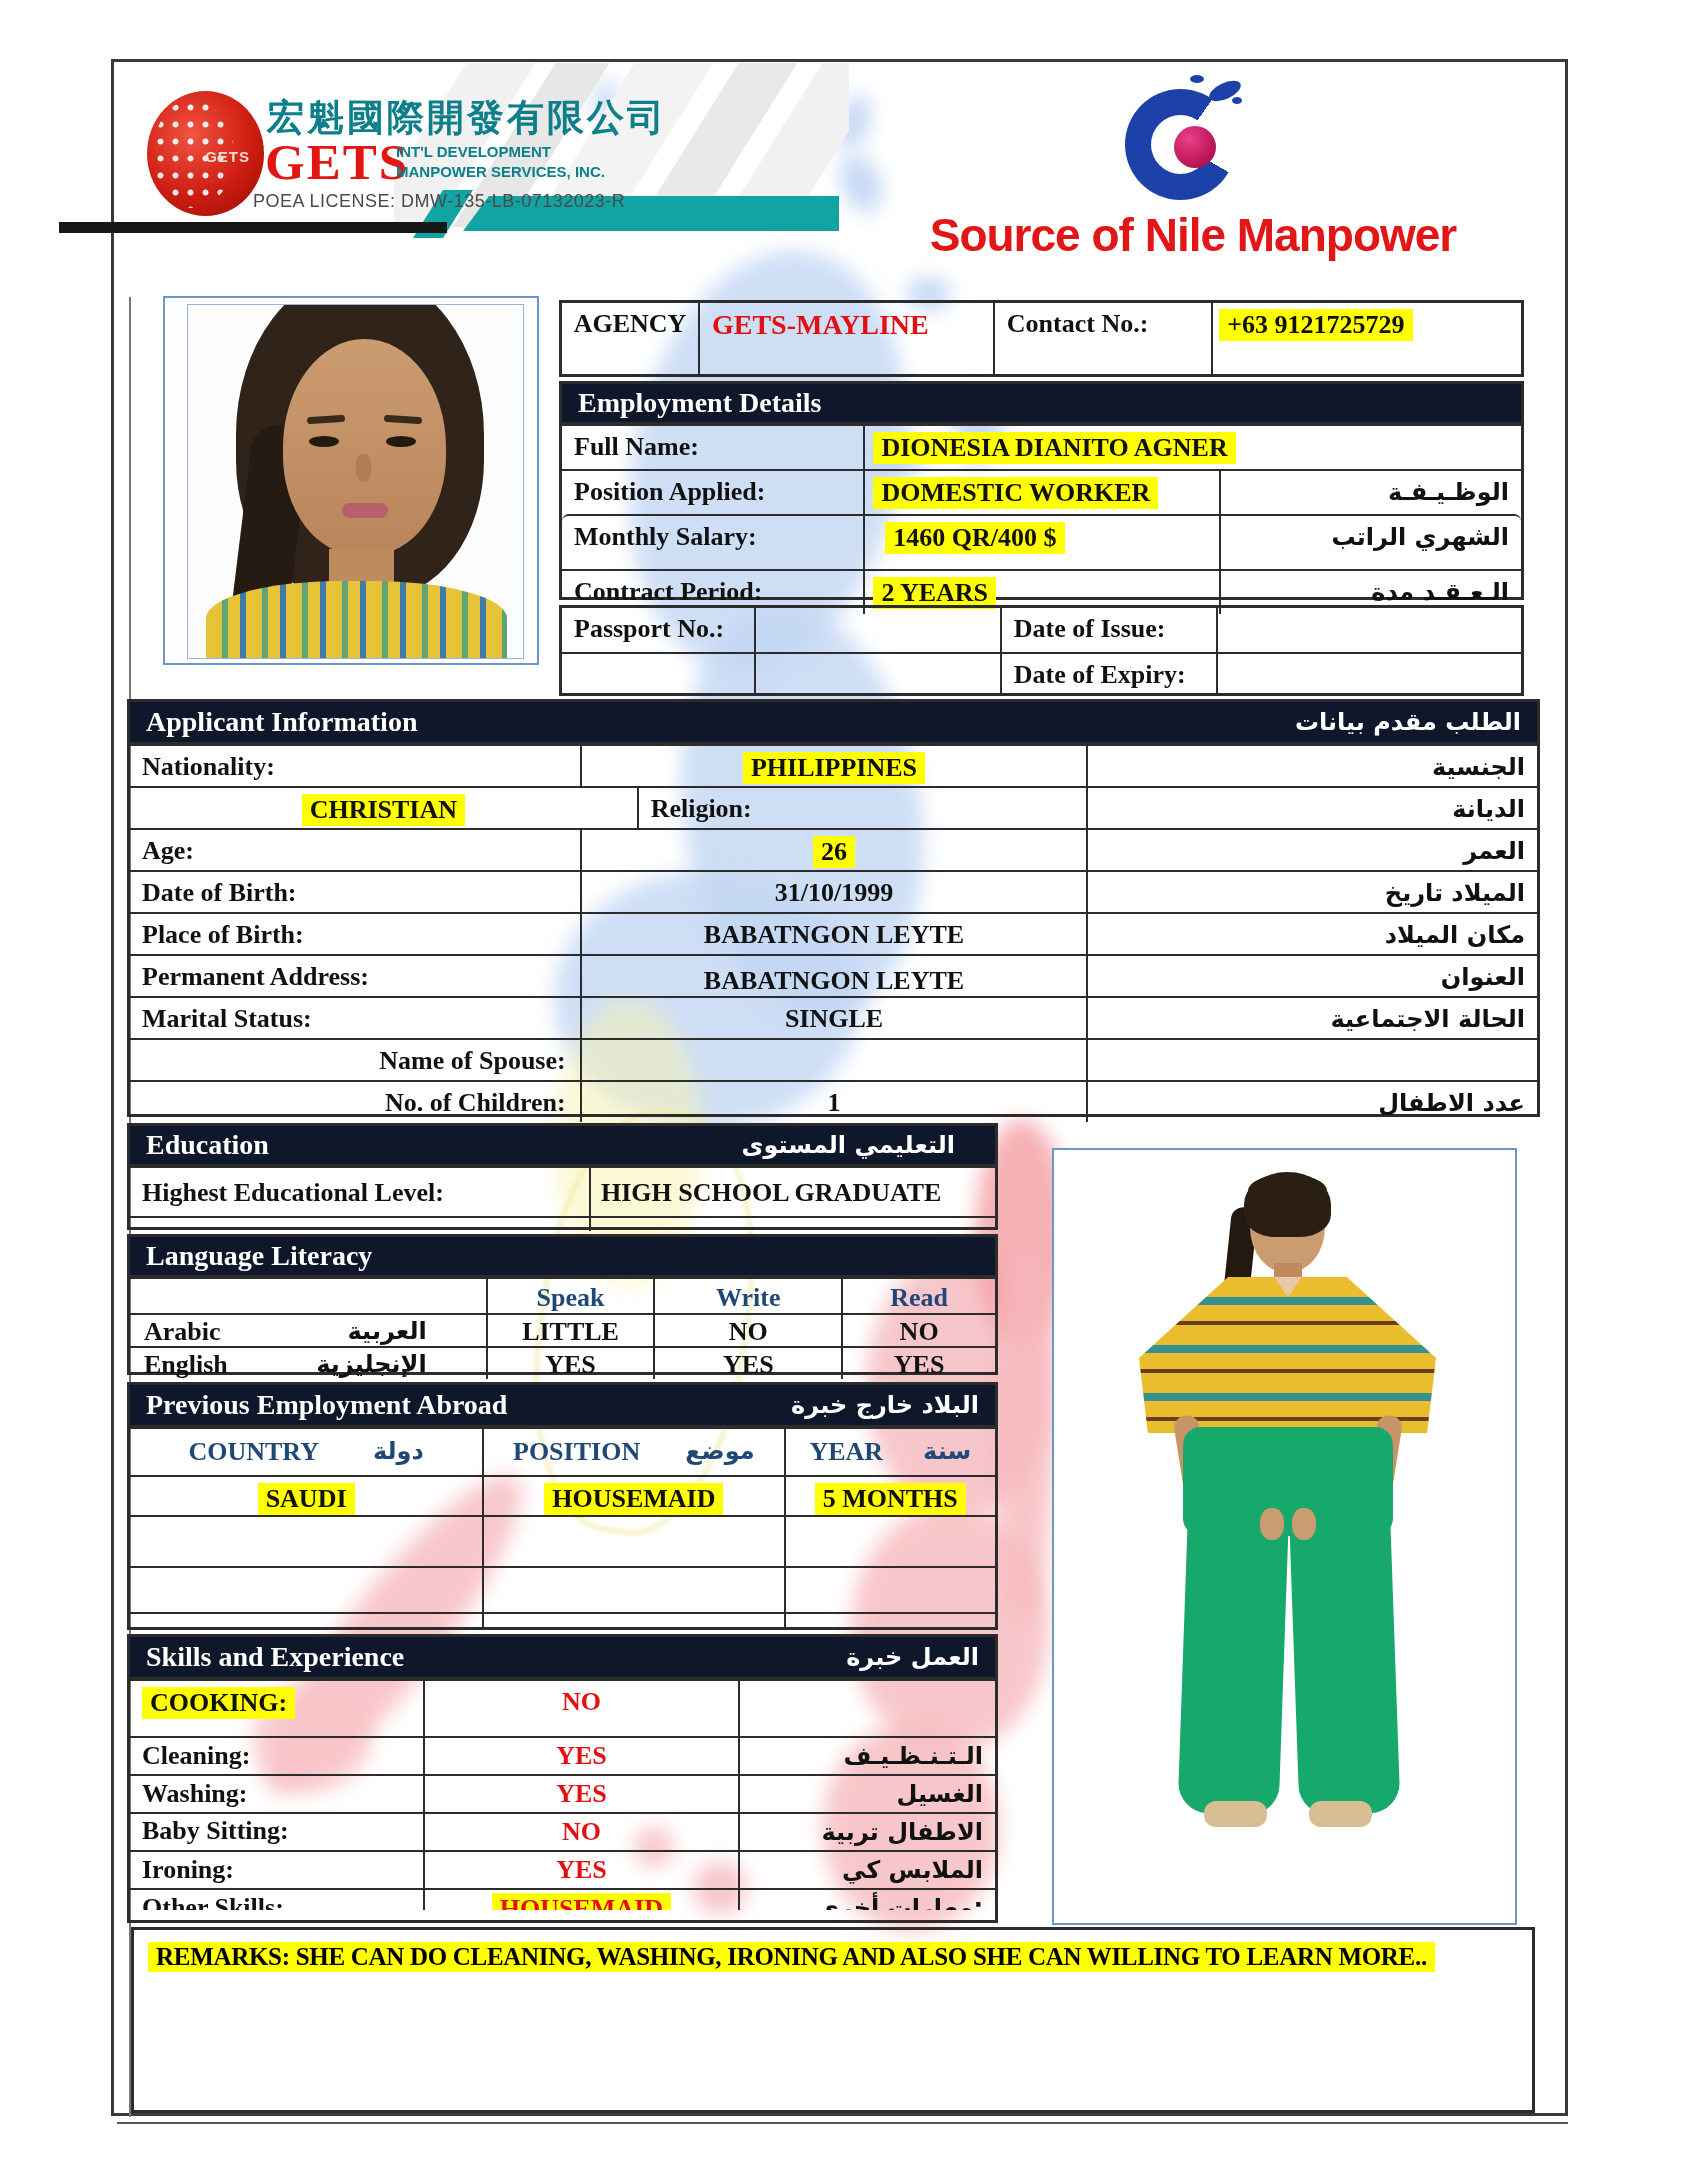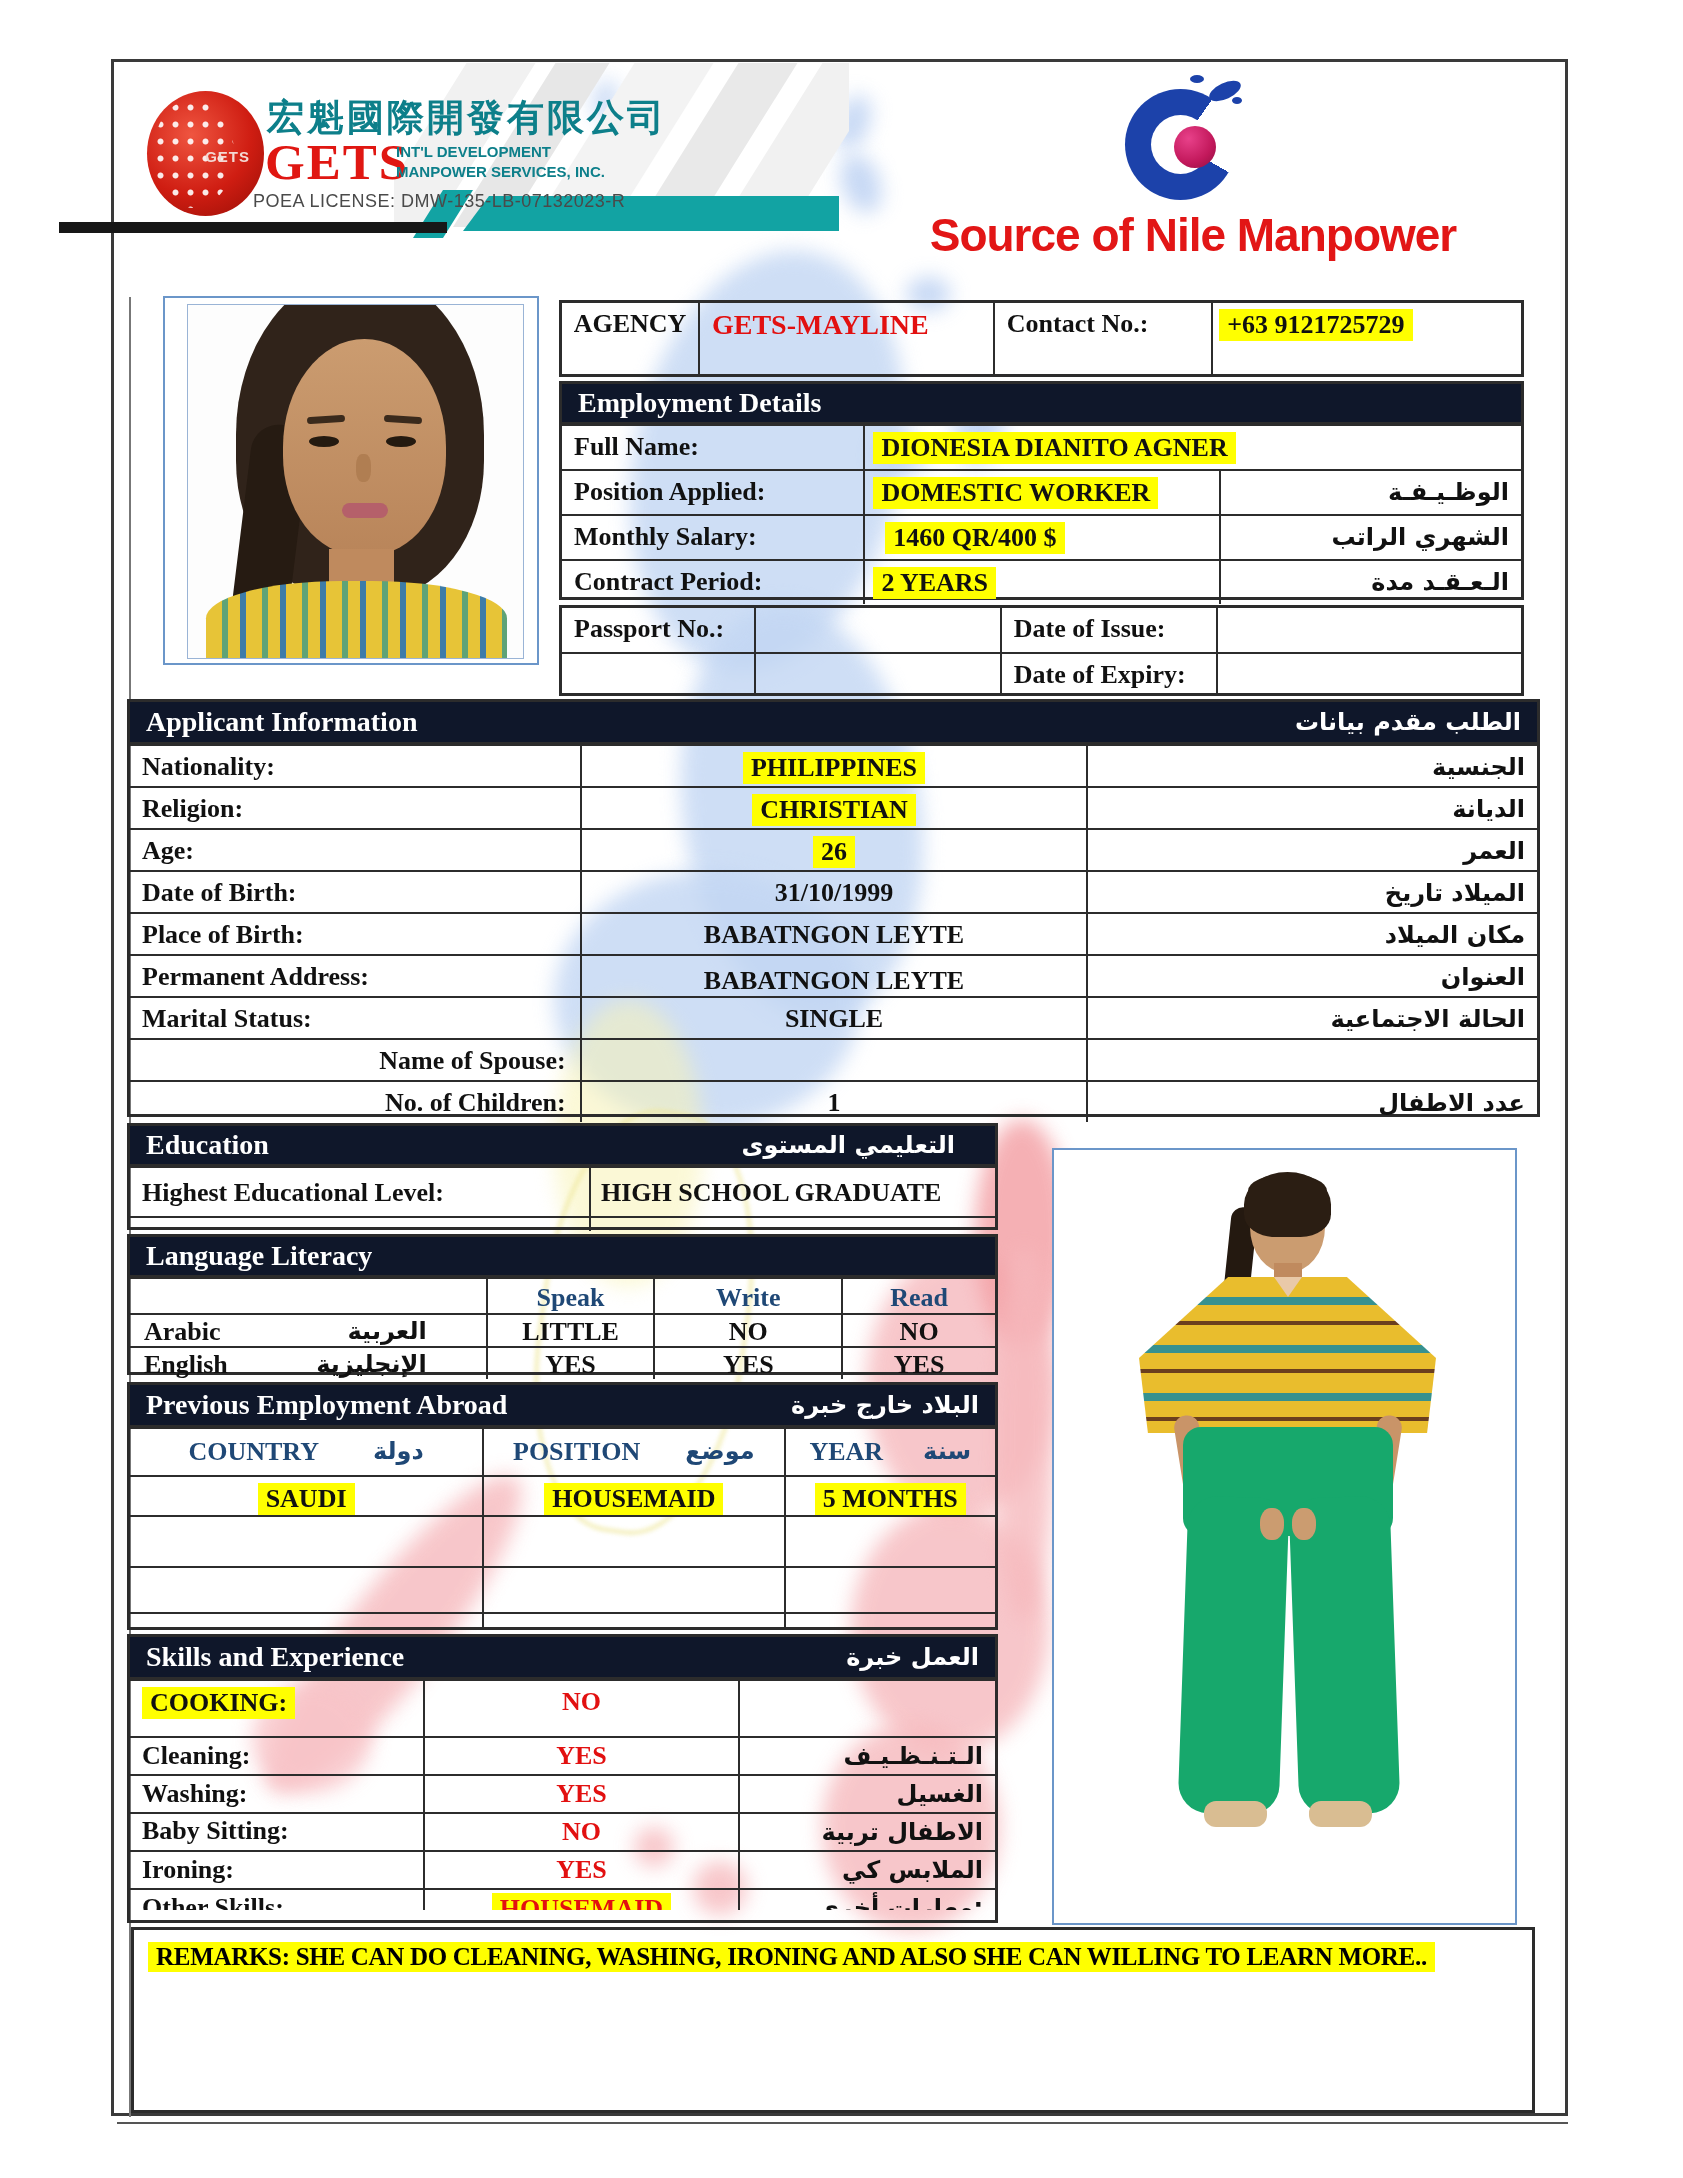--- a/index.html
+++ b/index.html
@@ -203,21 +203,21 @@
     </div>
     <div class="t-row" style="height:45px;">
       <div class="c lab" style="width:302px;">Full Name:</div>
       <div class="c lab" style="width:659px;padding-left:8px;"><span class="hl">DIONESIA DIANITO AGNER</span></div>
     </div>
     <div class="t-row" style="height:45px;">
       <div class="c lab" style="width:302px;">Position Applied:</div>
       <div class="c lab" style="width:356px;padding-left:8px;"><span class="hl">DOMESTIC WORKER</span></div>
       <div class="c ar-cell" style="width:303px;"><span class="ar">الوظـيـفـة</span></div>
     </div>
-    <div class="t-row" style="height:45px;">
+    <div class="t-row" style="height:55px;border-radius:7px;">
       <div class="c lab" style="width:302px;">Monthly Salary:</div>
       <div class="c lab" style="width:356px;padding-left:20px;"><span class="hl">1460 QR/400 $</span></div>
       <div class="c ar-cell" style="width:303px;"><span class="ar">الشهري الراتب</span></div>
     </div>
     <div class="t-row" style="height:45px;">
       <div class="c lab" style="width:302px;">Contract Period:</div>
       <div class="c lab" style="width:356px;padding-left:8px;"><span class="hl">2 YEARS</span></div>
       <div class="c ar-cell" style="width:303px;"><span class="ar">الـعـقـد مدة</span></div>
     </div>
   </div>
@@ -241,22 +241,22 @@
     <div class="bar" style="height:42px;">
       <span>Applicant Information</span>
       <span class="ar" style="color:#fff;">الطلب مقدم بيانات</span>
     </div>
     <div class="t-row" style="height:42px;">
       <div class="c lab" style="width:450px;">Nationality:</div>
       <div class="c val" style="width:507px;"><span class="hl">PHILIPPINES</span></div>
       <div class="c ar-cell" style="width:451px;"><span class="ar">الجنسية</span></div>
     </div>
     <div class="t-row" style="height:42px;">
+      <div class="c val" style="width:507px;"><span class="hl">CHRISTIAN</span></div>
       <div class="c lab" style="width:450px;">Religion:</div>
-      <div class="c val" style="width:507px;"><span class="hl">CHRISTIAN</span></div>
       <div class="c ar-cell" style="width:451px;"><span class="ar">الديانة</span></div>
     </div>
     <div class="t-row" style="height:42px;">
       <div class="c lab" style="width:450px;">Age:</div>
       <div class="c val" style="width:507px;"><span class="hl">26</span></div>
       <div class="c ar-cell" style="width:451px;"><span class="ar">العمر</span></div>
     </div>
     <div class="t-row" style="height:42px;">
       <div class="c lab" style="width:450px;">Date of Birth:</div>
       <div class="c val" style="width:507px;">31/10/1999</div>

